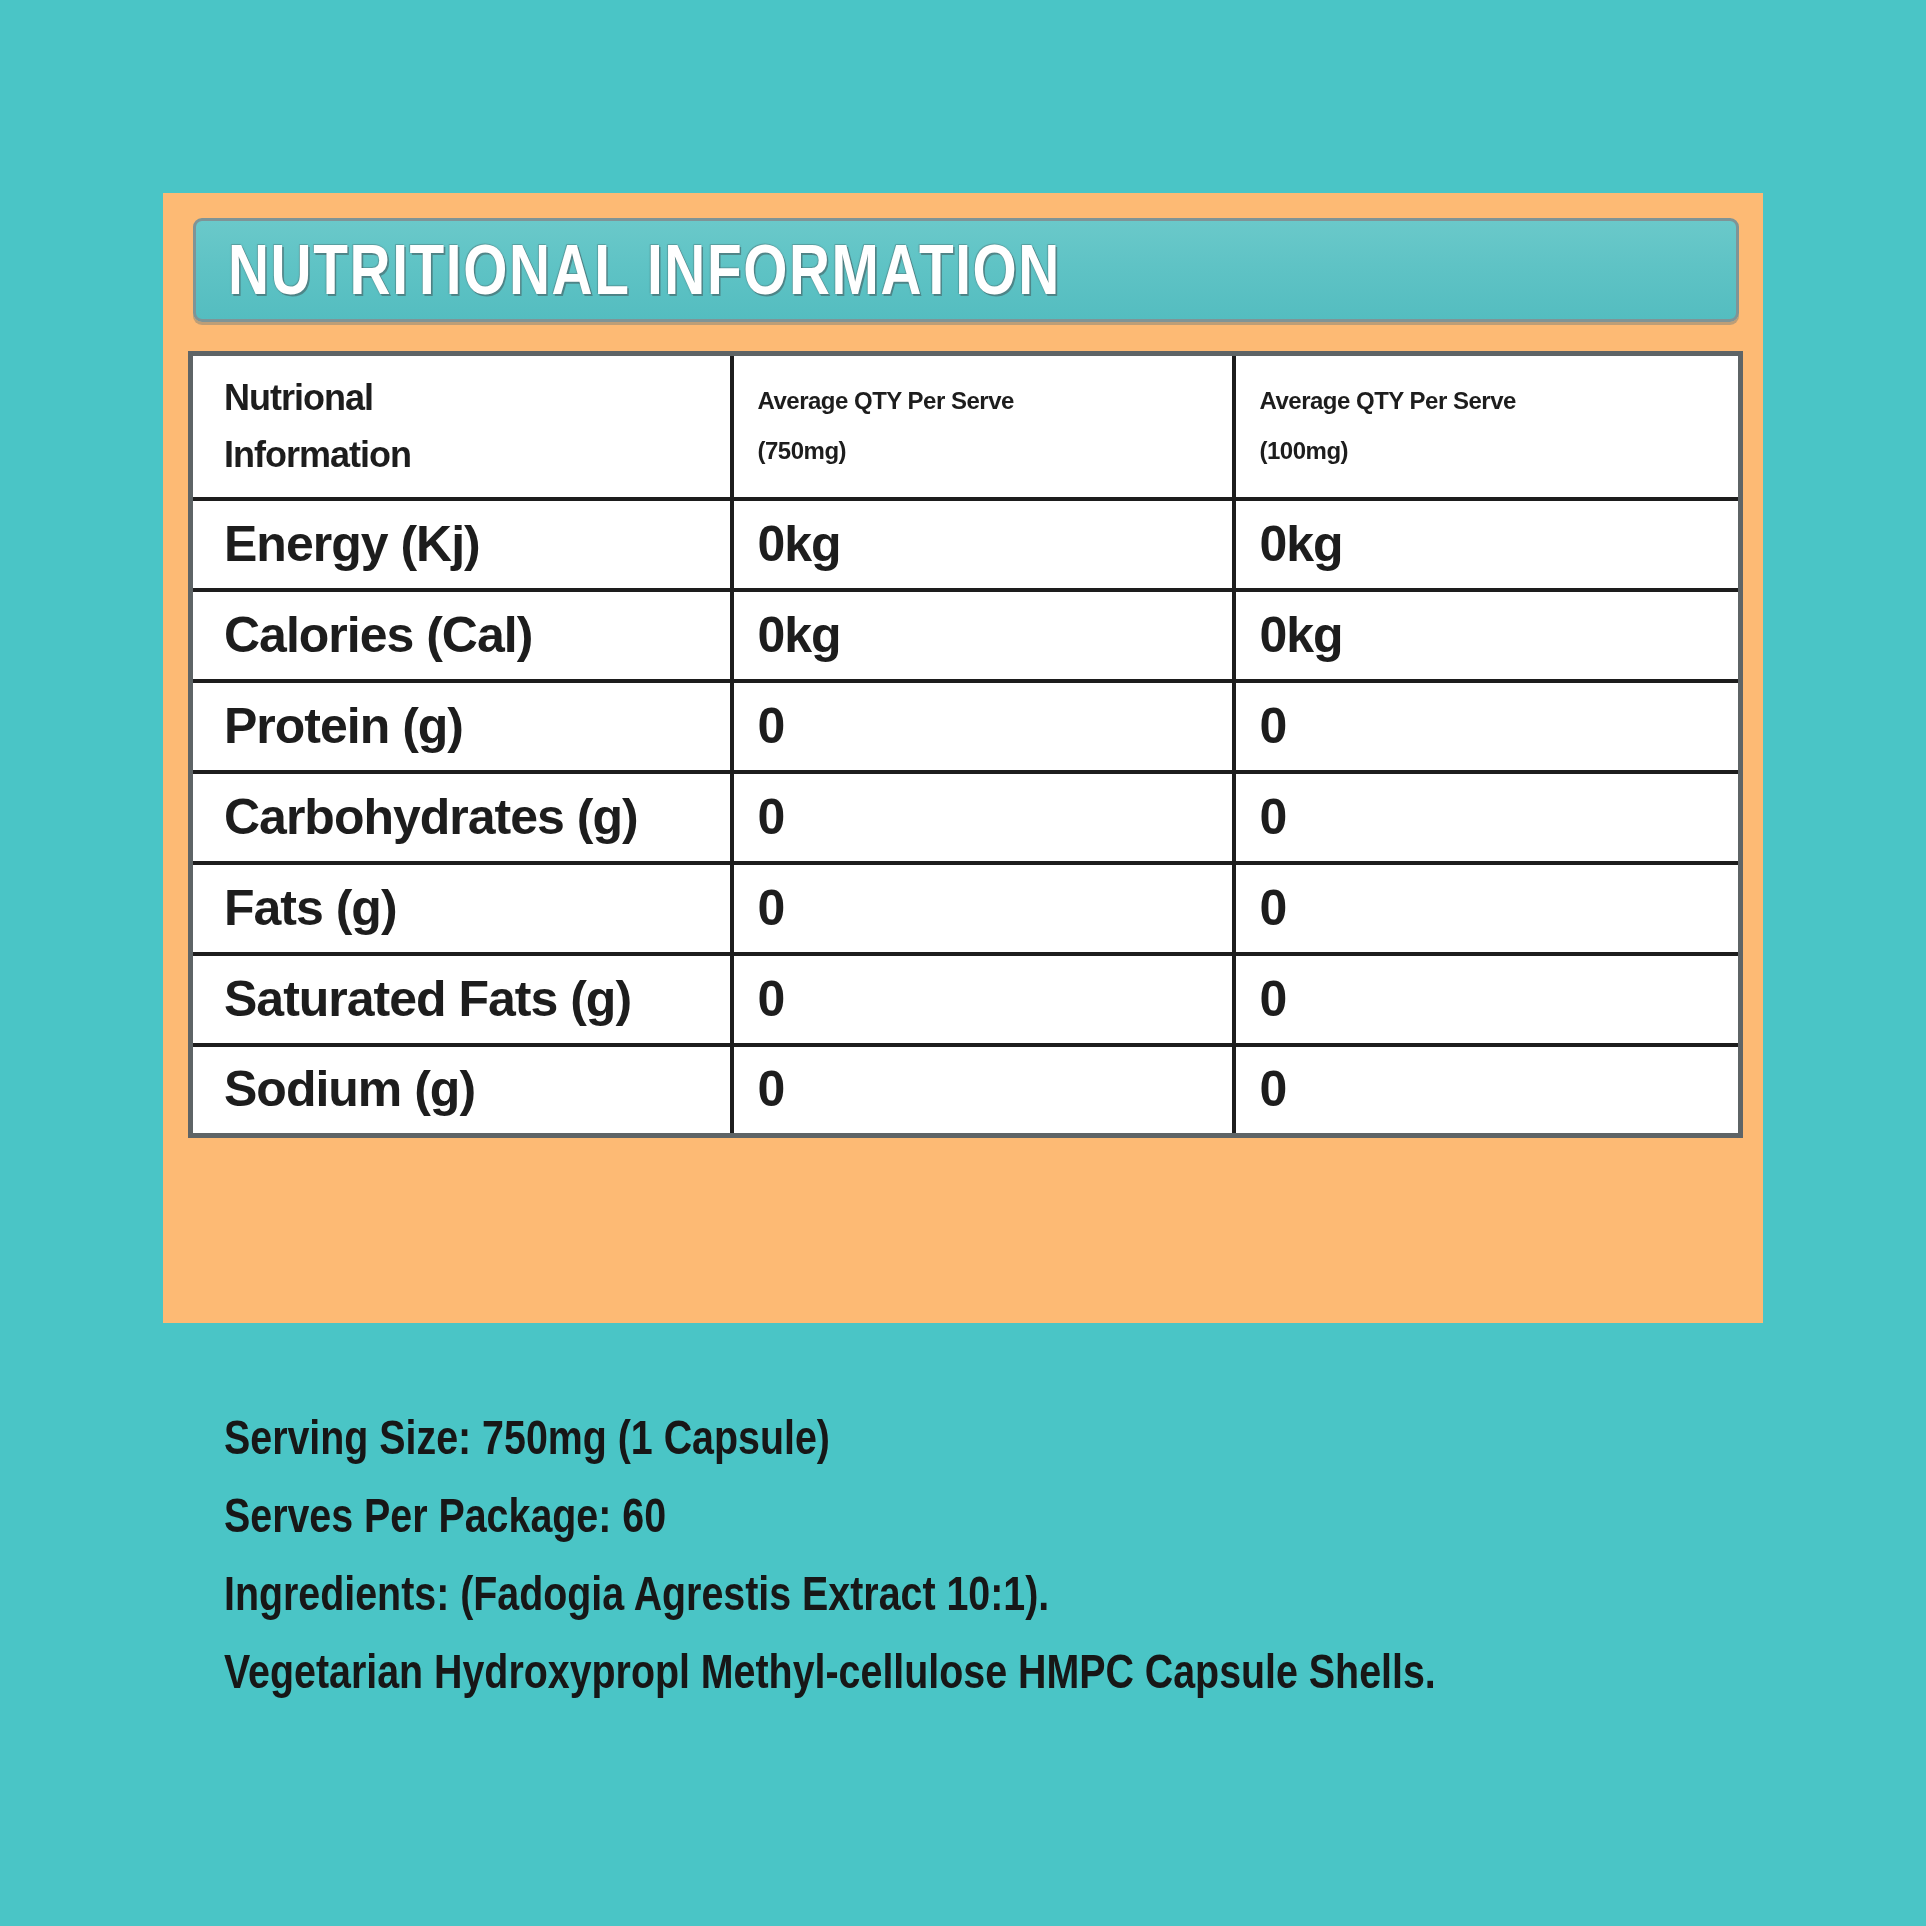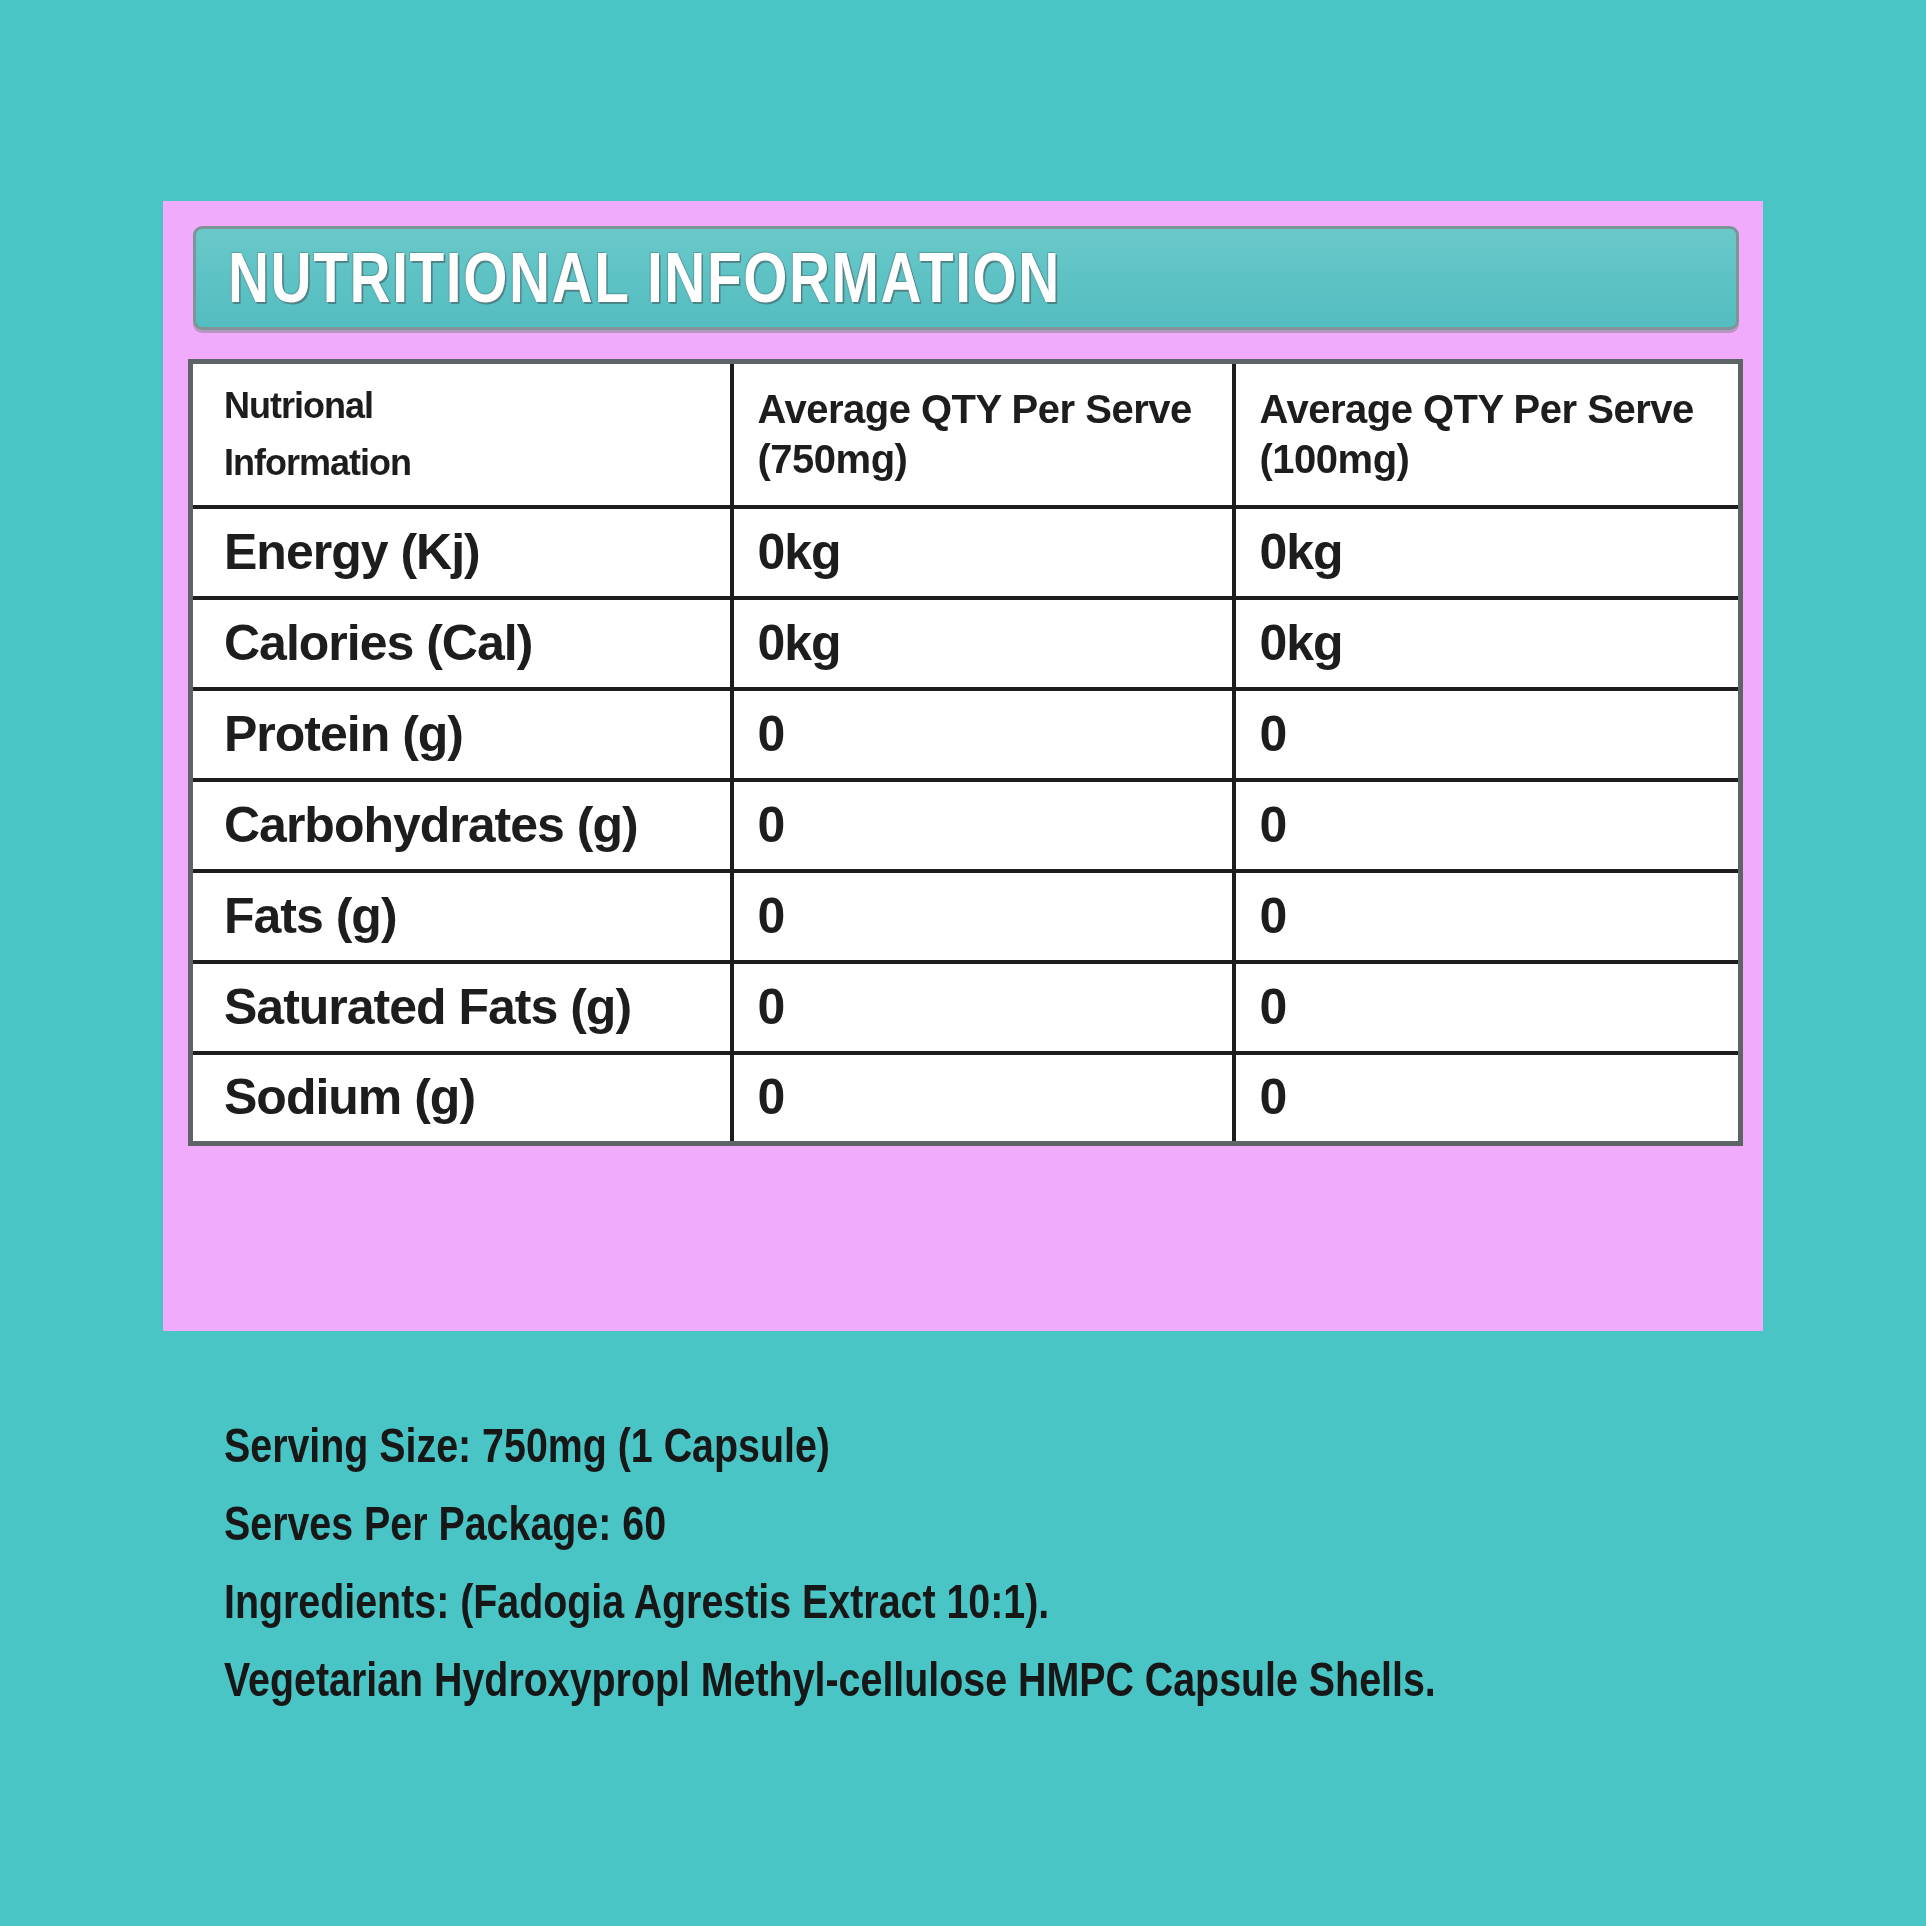--- a/index.html
+++ b/index.html
@@ -14,24 +14,24 @@
     overflow: hidden;
   }
   .page {
     position: absolute;
     inset: 0;
     background: #4AC5C6;
   }
   .card {
     position: absolute;
     left: 163px;
-    top: 201px;
+    top: 193px;
     width: 1600px;
     height: 1130px;
-    background: #f0abfc;
+    background: #fdba74;
   }
   .banner {
     position: absolute;
     left: 30px;
     top: 25px;
     width: 1540px;
     height: 98px;
     background: linear-gradient(180deg, #6AC9CA 0%, #5FC3C5 45%, #54BDC0 100%);
     border: 3px solid #7F9496;
     border-radius: 9px;
@@ -71,21 +71,21 @@
     vertical-align: middle;
     white-space: pre-line;
     color: #1D1D1D;
     overflow: hidden;
   }
   table.nutrition thead tr { height: 145px; }
   table.nutrition tbody tr { height: 91px; }
   table.nutrition tbody tr.tall { height: 135px; }
   table.nutrition th {
     text-align: left;
-    font-size: 40px;
+    font-size: 24px;
     font-weight: 700;
     letter-spacing: -0.5px;
     line-height: 50px;
   }
   table.nutrition th.first {
     font-size: 36px;
     letter-spacing: -1px;
     line-height: 57px;
   }
   table.nutrition td {

